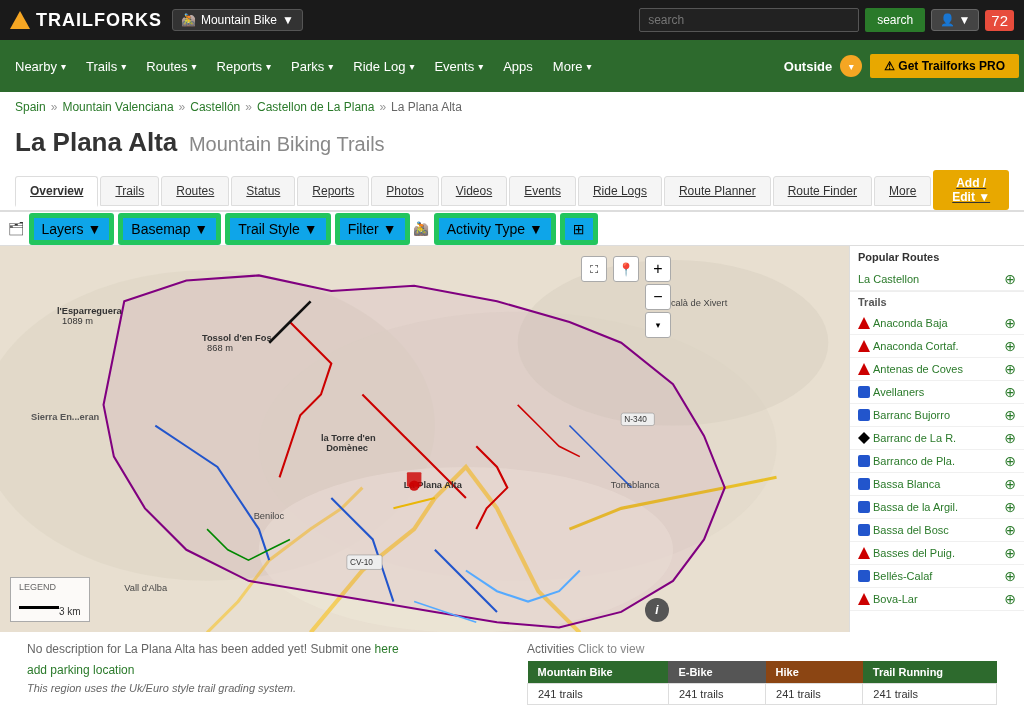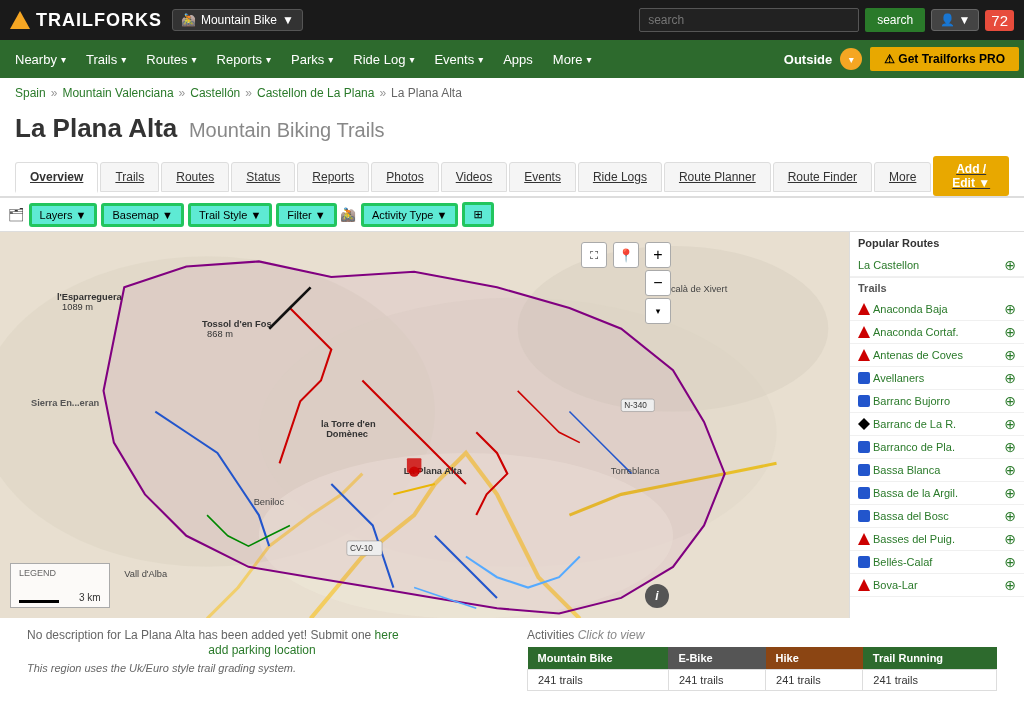--- a/index.html
+++ b/index.html
@@ -90,21 +90,21 @@
       padding: 2px 6px;
       font-size: 15px;
     }
 
     
     #navbar {
       background: #2d6a2d;
       display: flex;
       align-items: center;
       padding: 0 5px;
-      height: 38px;
+      height: 52px;
     }
     .nav-item {
       color: #fff;
       padding: 0 10px;
       height: 38px;
       display: flex;
       align-items: center;
       gap: 4px;
       cursor: pointer;
       font-size: 13px;
@@ -229,24 +229,24 @@
       background: rgba(255,255,255,0.95);
       display: flex;
       align-items: center;
       padding: 0 8px;
       gap: 4px;
       z-index: 10;
       border-bottom: 1px solid #ddd;
     }
     .map-btn {
       padding: 3px 8px;
-      border: 3px solid #22c55e;
-      background: #5eead4;
-      cursor: pointer;
-      font-size: 11px;
+      border: 5px solid #22c55e;
+      background: #0ea5e9;
+      cursor: pointer;
+      font-size: 14px;
       border-radius: 3px;
       display: flex;
       align-items: center;
       gap: 3px;
       white-space: nowrap;
     }
 
     
     #map {
       flex: 1;
@@ -335,22 +335,22 @@
       bottom: 10px;
       left: 10px;
       background: rgba(255,255,255,0.85);
       border: 1px solid #aaa;
       padding: 4px 8px;
       font-size: 10px;
       z-index: 10;
     }
     #scale-bar {
       display: flex;
-      align-items: flex-end;
-      gap: 20px;
+      align-items: flex-start;
+      gap: 0;
       font-size: 10px;
     }
     .scale-line {
       width: 40px;
       height: 3px;
       background: #000;
     }
 
     
     #info-btn {
@@ -676,32 +676,32 @@
     </div>
   </div>
 </div>
 
 <div id="bottom-area">
   <div id="description-area">
     <p id="description-text">
       <span>No description for La Plana Alta has been added yet! Submit one</span>
       <a id="description-link">here</a>
     </p>
-    <p style="text-align:center;">
+    <p style="margin-top:6px;">
       <a id="parking-link">add parking location</a>
     </p>
     <p style="margin-top:3px;">
       <span id="grading-note">This region uses the Uk/Euro style trail grading system.</span>
     </p>
   </div>
 
   <div id="activities-area">
     <div id="activities-title">
       <span>Activities</span>
-      <span> <span style="color:#888;font-weight:normal;font-style:italic;margin-top:40px;">Click to view</span></span>
+      <span> <span style="color:#888;font-weight:normal;margin-top:40px;">Click to view</span></span>
     </div>
     <table id="activities-table">
       <thead>
         <tr>
           <th class="act-mtn">Mountain Bike</th>
           <th class="act-ebike">E-Bike</th>
           <th class="act-hike">Hike</th>
           <th class="act-trail">Trail Running</th>
         </tr>
       </thead>

